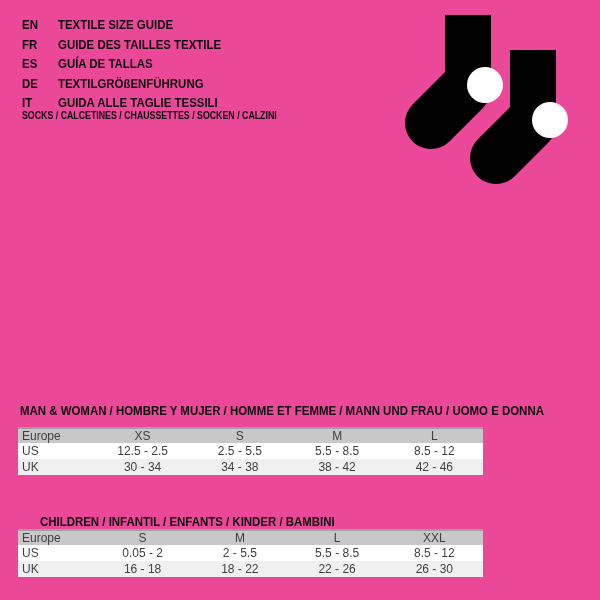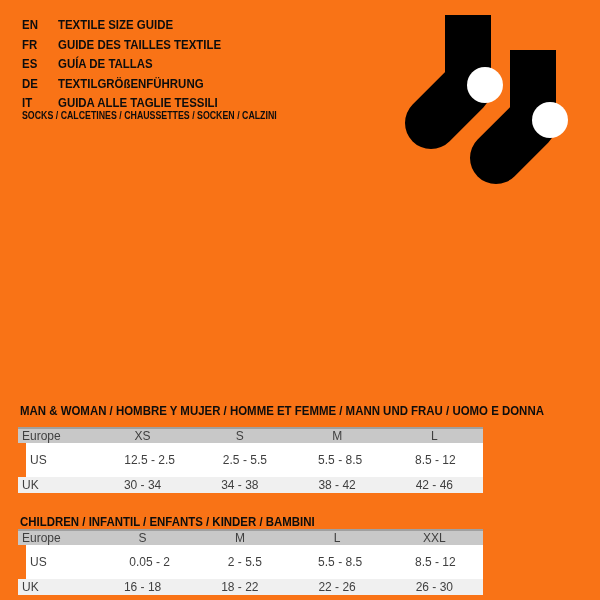--- a/index.html
+++ b/index.html
@@ -1,42 +1,42 @@
 <!DOCTYPE html>
 <html style="--header-bg: #c8c8c8; --header-border: #a0a0a0; --row-alt-bg: #f0f0f0; --table-text: #3f3f3f; --heading-text: #0d0d0d;"><head>
 <meta charset="utf-8">
 <style>
   html,body{margin:0;padding:0;background:#fff;}
   .canvas{
-    position:relative;width:600px;height:600px;background:#f97316;overflow:hidden;
+    position:relative;width:600px;height:600px;background:#ec4899;overflow:hidden;
     font-family:"Liberation Sans","DejaVu Sans",sans-serif;color:#0d0d0d;
   }
   
   .cond{display:inline-block;transform:scaleX(0.88);transform-origin:0 50%;white-space:nowrap;}
 
   .lang-block{position:absolute;left:22px;top:15px;}
   .lang-row{display:flex;align-items:center;height:19.5px;font-weight:700;font-size:13px;}
   .lang-row .code{width:36px;flex:0 0 36px;}
 
   .category{position:absolute;left:22px;top:110px;font-weight:700;font-size:10px;}
 
   .socks{position:absolute;left:400px;top:0;}
 
   .tbl-title{position:absolute;left:20px;font-weight:700;font-size:13px;line-height:12px;color:#0d0d0d;}
   .tt1{top:405px;}
-  .tt2{top:516px;}
+  .tt2{top:516px;margin-left:20px;}
 
   .tbl{position:absolute;left:18px;width:465px;border-top:2px solid var(--header-border,#a0a0a0);}
   .tb1{top:427px;}
   .tb2{top:529px;}
 
   .row{display:grid;grid-template-columns:76px repeat(4,1fr);align-items:center;
        font-size:12px;line-height:10px;color:var(--table-text,#3f3f3f);}
   .row.head{background:var(--header-bg,#c8c8c8);height:14px;}
-  .row.r-odd{background:#ffffff;height:34px;margin-left:8px;}
+  .row.r-odd{background:#ffffff;height:16px;}
   .row.r-even{background:var(--row-alt-bg,#f0f0f0);height:16px;}
   .cell{text-align:center;}
   .cell.first{text-align:left;padding-left:4px;}
 </style>
 </head>
 <body>
 
 <div class="canvas">
 
   <header class="lang-block">

